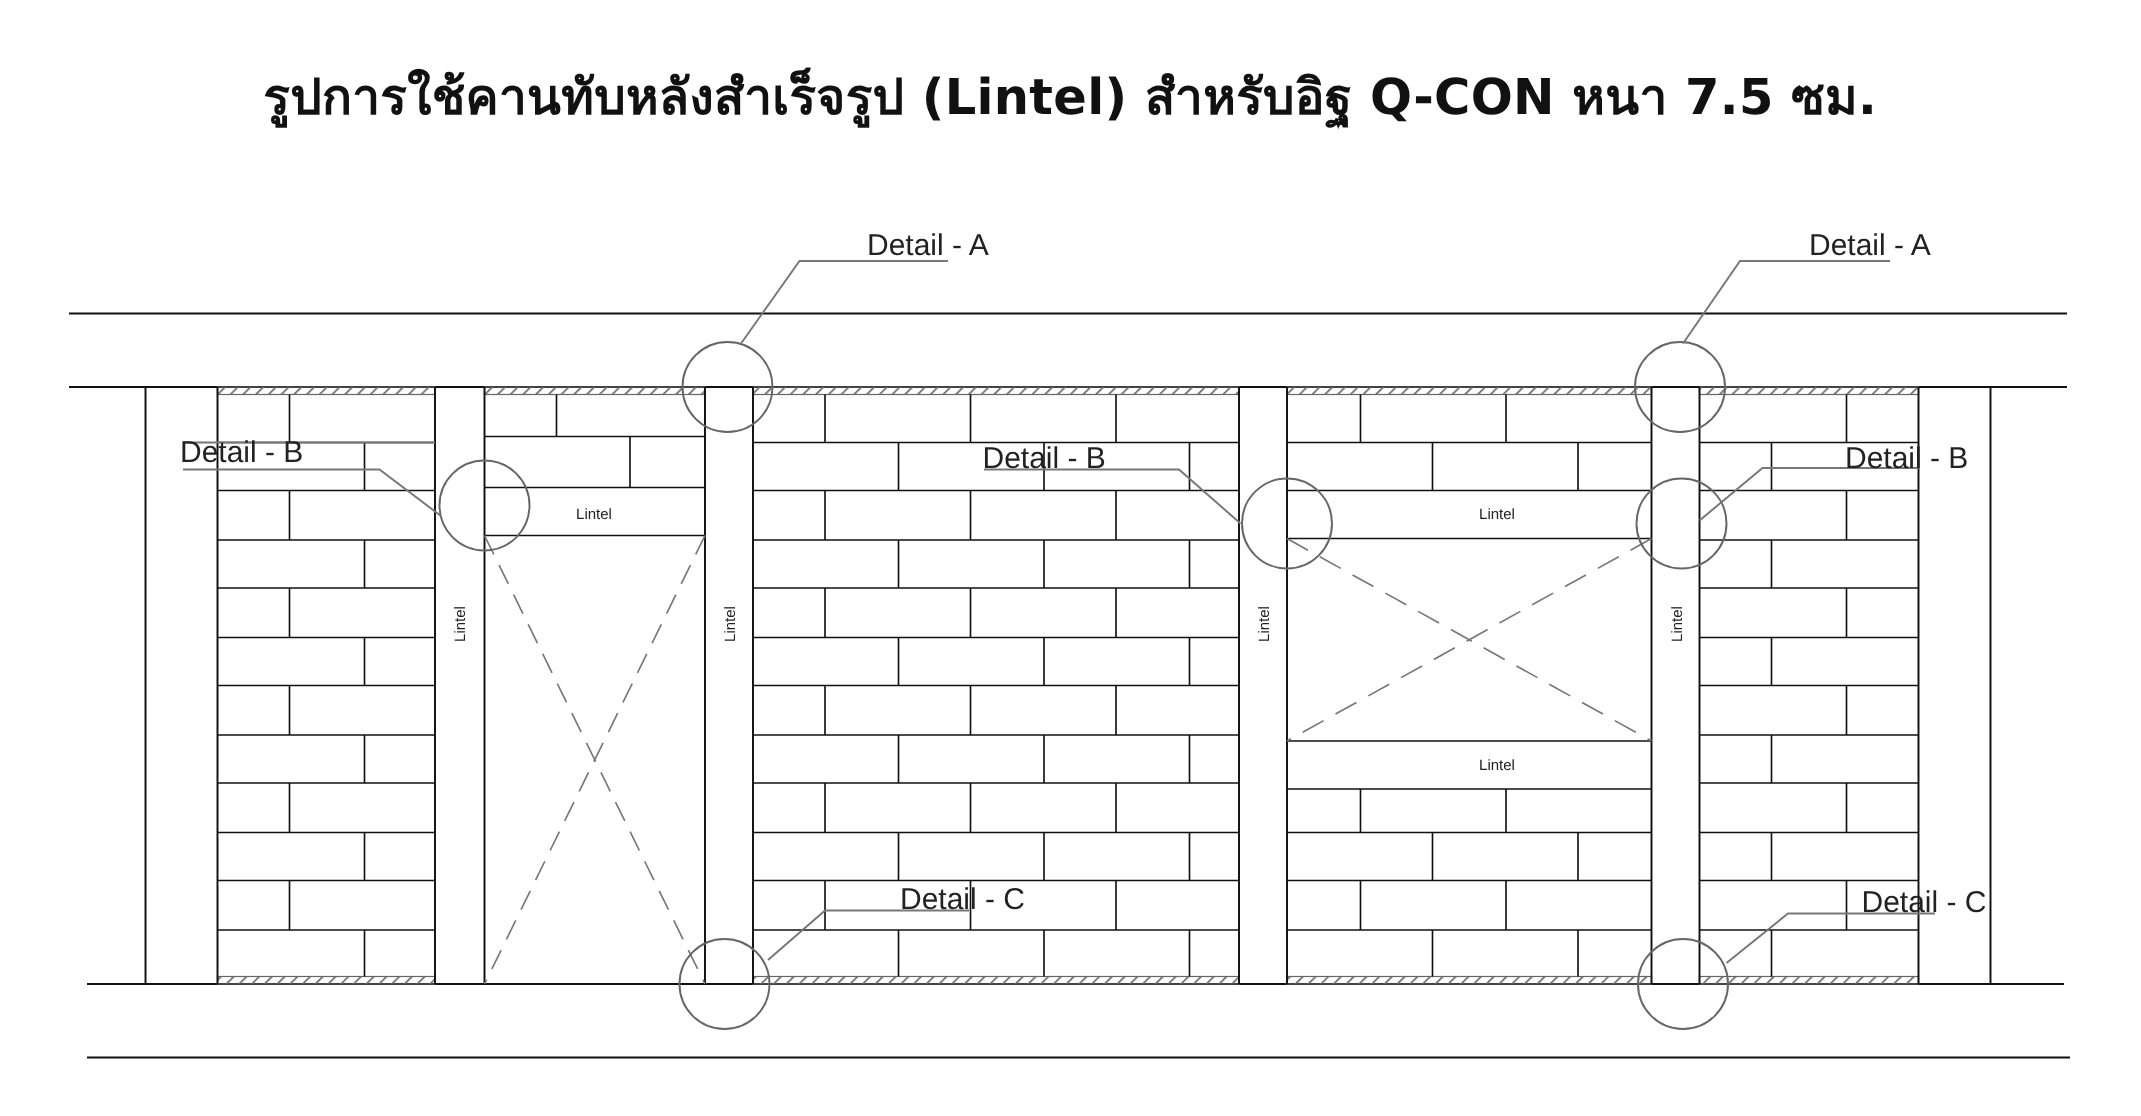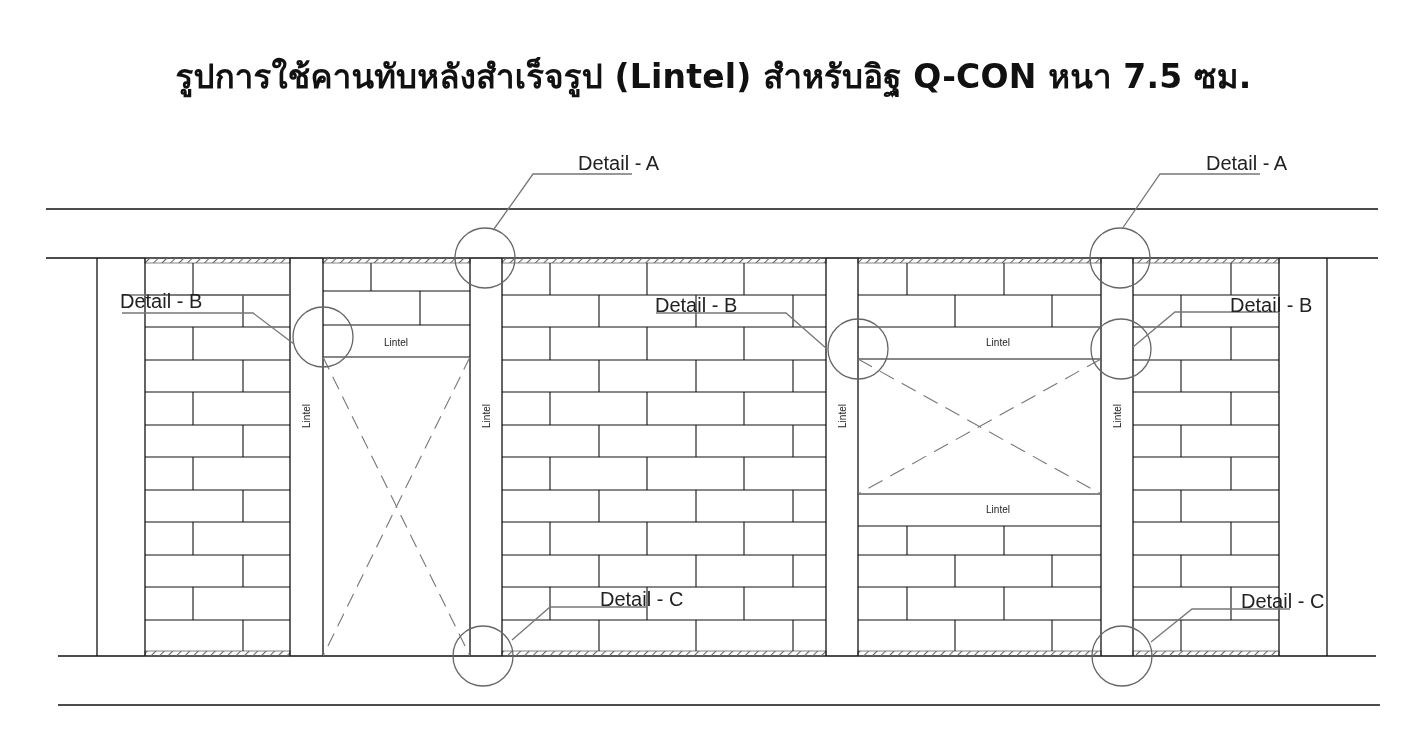--- a/index.html
+++ b/index.html
@@ -1,17 +1,17 @@
 <!DOCTYPE html>
 <html><head>
   <meta charset="utf-8">
   <style>
     html, body { margin: 0; padding: 0; background: #ffffff; }
     body { width: 1427px; height: 744px; position: relative; overflow: hidden; font-family: "DejaVu Sans", "Liberation Sans", sans-serif; }
-    .title { position: absolute; left: 0; top: 38px; width: 1427px; text-align: center; font-size: 33px; font-weight: bold; color: #111; letter-spacing: 0.2px; margin-top: 12px; }
+    .title { position: absolute; left: 0; top: 38px; width: 1427px; text-align: center; font-size: 33px; font-weight: bold; color: #111; letter-spacing: 0.2px; }
     svg.drawing { position: absolute; left: 0; top: 0; }
     .callout-text { font-family: "Liberation Sans", sans-serif; font-size: 20px; fill: #222; }
     .lintel-text { font-family: "Liberation Sans", sans-serif; font-size: 10px; fill: #222; }
   </style>
 </head>
 <body>
 
 <div class="title">รูปการใช้คานทับหลังสำเร็จรูป (Lintel) สำหรับอิฐ Q-CON หนา 7.5 ซม.</div>
 
 <svg class="drawing" width="1427" height="744" viewBox="0 0 1427 744" xmlns="http://www.w3.org/2000/svg">

